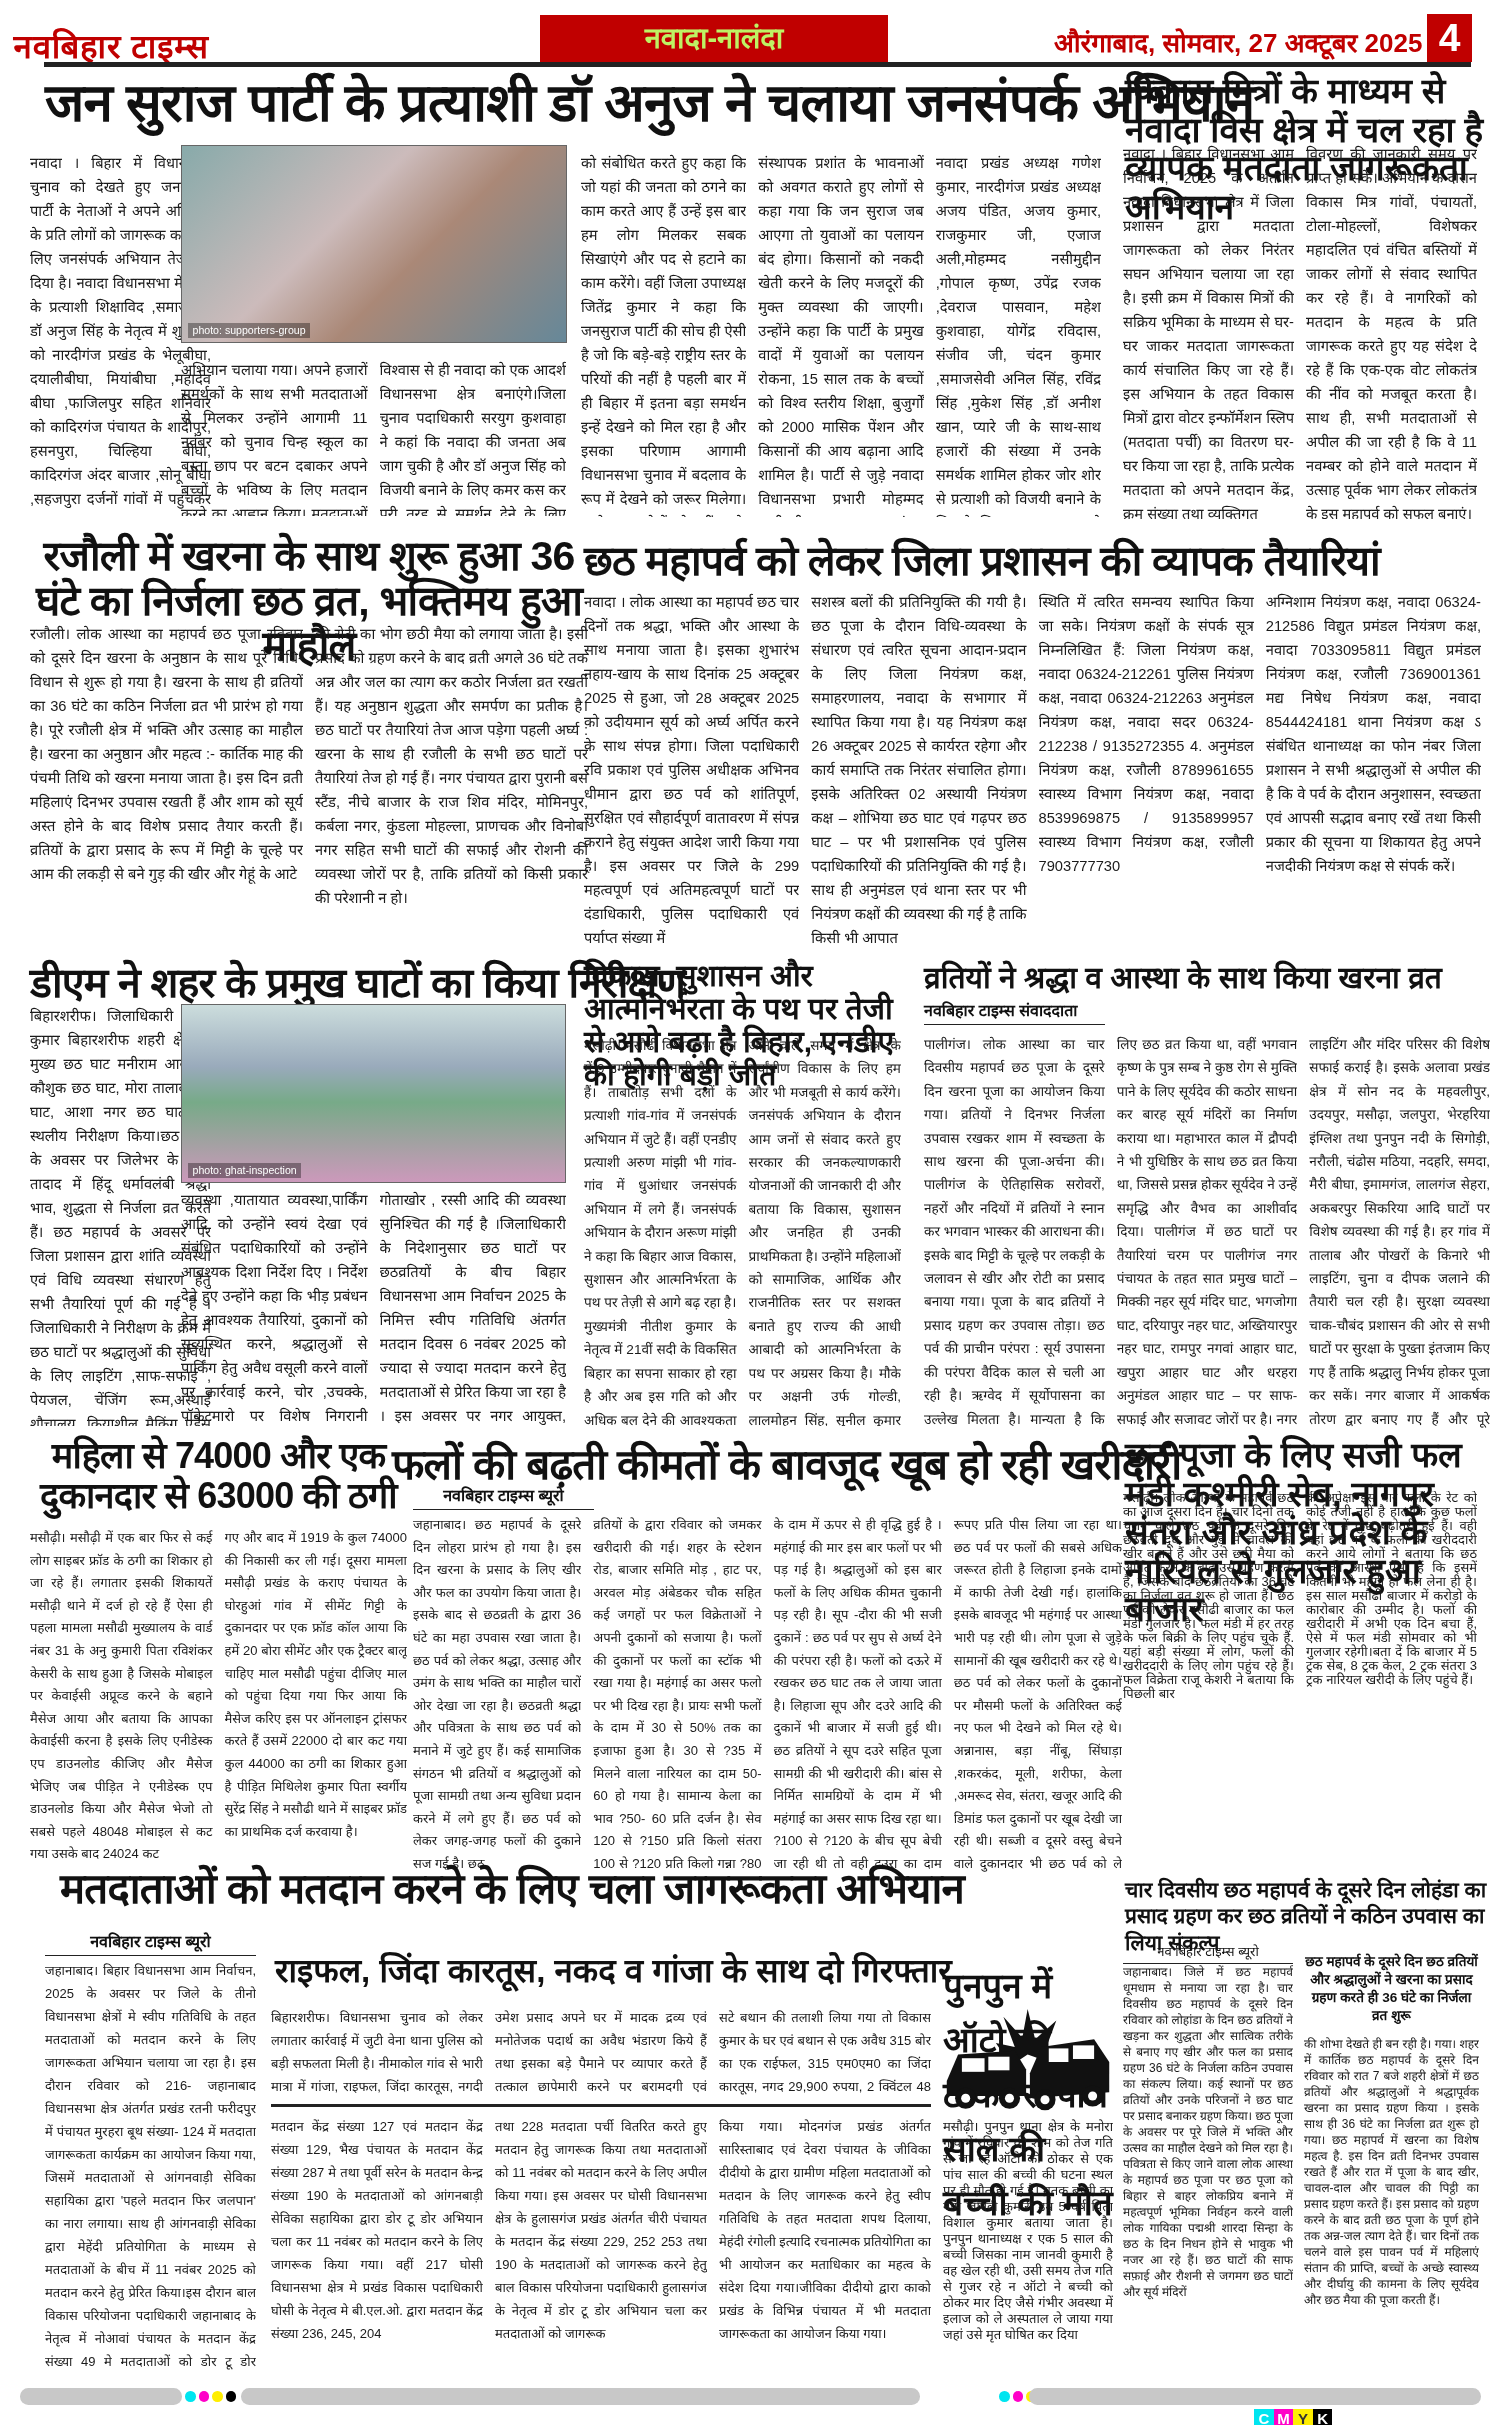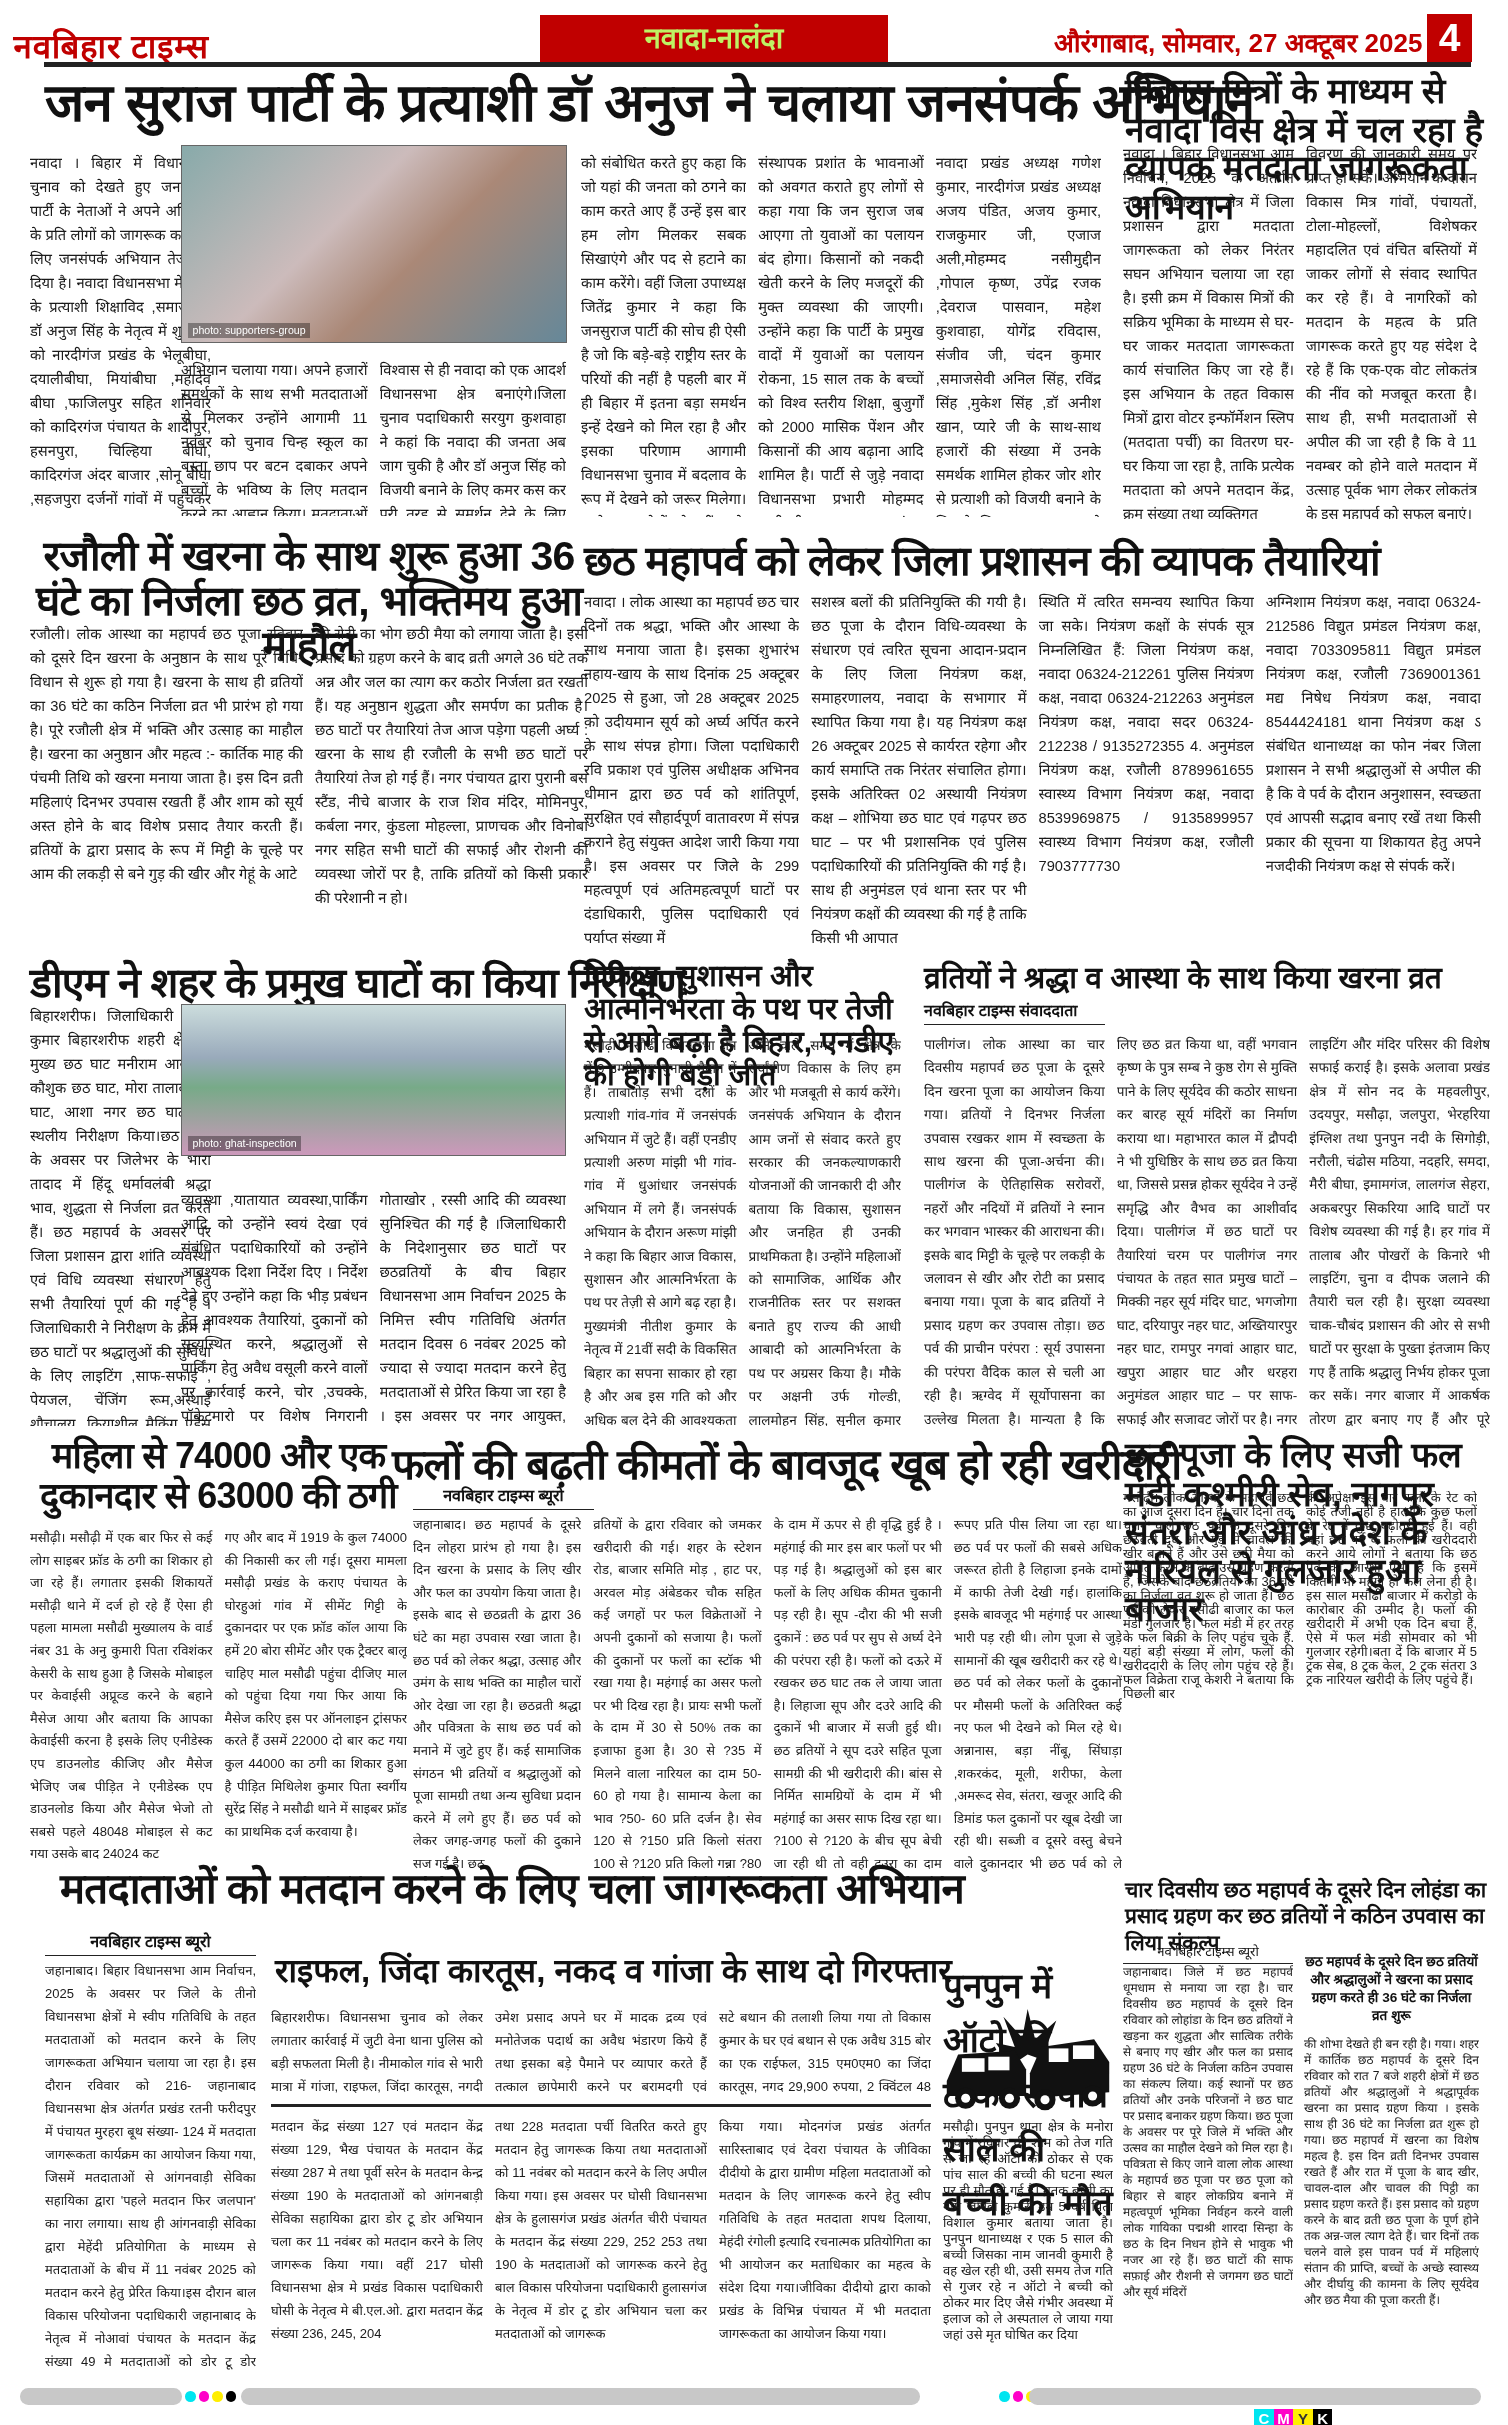--- a/index.html
+++ b/index.html
@@ -75,21 +75,21 @@
   <div class="col">नवादा । लोक आस्था का महापर्व छठ चार दिनों तक श्रद्धा, भक्ति और आस्था के साथ मनाया जाता है। इसका शुभारंभ नहाय-खाय के साथ दिनांक 25 अक्टूबर 2025 से हुआ, जो 28 अक्टूबर 2025 को उदीयमान सूर्य को अर्घ्य अर्पित करने के साथ संपन्न होगा। जिला पदाधिकारी रवि प्रकाश एवं पुलिस अधीक्षक अभिनव धीमान द्वारा छठ पर्व को शांतिपूर्ण, सुरक्षित एवं सौहार्दपूर्ण वातावरण में संपन्न कराने हेतु संयुक्त आदेश जारी किया गया है। इस अवसर पर जिले के 299 महत्वपूर्ण एवं अतिमहत्वपूर्ण घाटों पर दंडाधिकारी, पुलिस पदाधिकारी एवं पर्याप्त संख्या में</div>
   <div class="col">सशस्त्र बलों की प्रतिनियुक्ति की गयी है।छठ पूजा के दौरान विधि-व्यवस्था के संधारण एवं त्वरित सूचना आदान-प्रदान के लिए जिला नियंत्रण कक्ष, समाहरणालय, नवादा के सभागार में स्थापित किया गया है। यह नियंत्रण कक्ष 26 अक्टूबर 2025 से कार्यरत रहेगा और कार्य समाप्ति तक निरंतर संचालित होगा।इसके अतिरिक्त 02 अस्थायी नियंत्रण कक्ष – शोभिया छठ घाट एवं गढ़पर छठ घाट – पर भी प्रशासनिक एवं पुलिस पदाधिकारियों की प्रतिनियुक्ति की गई है। साथ ही अनुमंडल एवं थाना स्तर पर भी नियंत्रण कक्षों की व्यवस्था की गई है ताकि किसी भी आपात</div>
   <div class="col">स्थिति में त्वरित समन्वय स्थापित किया जा सके। नियंत्रण कक्षों के संपर्क सूत्र निम्नलिखित हैं: जिला नियंत्रण कक्ष, नवादा 06324-212261 पुलिस नियंत्रण कक्ष, नवादा 06324-212263 अनुमंडल नियंत्रण कक्ष, नवादा सदर 06324-212238 / 9135272355 4. अनुमंडल नियंत्रण कक्ष, रजौली 8789961655 स्वास्थ्य विभाग नियंत्रण कक्ष, नवादा 8539969875 / 9135899957 स्वास्थ्य विभाग नियंत्रण कक्ष, रजौली 7903777730</div>
   <div class="col">अग्निशाम नियंत्रण कक्ष, नवादा 06324-212586 विद्युत प्रमंडल नियंत्रण कक्ष, नवादा 7033095811 विद्युत प्रमंडल नियंत्रण कक्ष, रजौली 7369001361 मद्य निषेध नियंत्रण कक्ष, नवादा 8544424181 थाना नियंत्रण कक्ष ऽ संबंधित थानाध्यक्ष का फोन नंबर जिला प्रशासन ने सभी श्रद्धालुओं से अपील की है कि वे पर्व के दौरान अनुशासन, स्वच्छता एवं आपसी सद्भाव बनाए रखें तथा किसी प्रकार की सूचना या शिकायत हेतु अपने नजदीकी नियंत्रण कक्ष से संपर्क करें।</div>
 </div>
 
 <div class="abs hl hl-l" style="left:30px;top:961px;width:558px;white-space:nowrap">डीएम ने शहर के प्रमुख घाटों का किया निरीक्षण</div>
 <div class="abs" style="left:30px;top:1004px;width:181px;height:422px">
   <div class="col" style="height:100%">बिहारशरीफ। जिलाधिकारी कुंदन कुमार बिहारशरीफ शहरी क्षेत्र के मुख्य छठ घाट मनीराम आखाड़ा, कौशुक छठ घाट, मोरा तालाब छठ घाट, आशा नगर छठ घाट का स्थलीय निरीक्षण किया।छठ पूजा के अवसर पर जिलेभर के भारी तादाद में हिंदू धर्मावलंबी श्रद्धा भाव, शुद्धता से निर्जला व्रत करते हैं। छठ महापर्व के अवसर पर जिला प्रशासन द्वारा शांति व्यवस्था एवं विधि व्यवस्था संधारण हेतु सभी तैयारियां पूर्ण की गई है । जिलाधिकारी ने निरीक्षण के क्रम में छठ घाटों पर श्रद्धालुओं की सुविधा के लिए लाइटिंग ,साफ-सफाई , पेयजल, चेंजिंग रूम,अस्थाई शौचालय, क्रियाशील मैकिंग एड्रेस सिस्टम ,नियंत्रण कक्ष,एनडीआरफ ,वोट, गोताखोर की व्यवस्था, बैरिकेडिंग, साइनेज ,महिलाओं ,बच्चों की सुरक्षा</div>
 </div>
-<div class="abs photo" style="left:181px;top:1004px;width:385px;height:152px;background:linear-gradient(180deg,#cdd 0%,#9ab 35%,#7a8 55%,#c9b 100%)">
+<div class="abs photo" style="left:181px;top:1004px;width:385px;height:179px;background:linear-gradient(180deg,#cdd 0%,#9ab 35%,#7a8 55%,#c9b 100%)">
   <span class="ph-label">photo: ghat-inspection</span>
 </div>
 <div class="abs cols" style="left:181px;top:1188px;width:385px;height:241px">
   <div class="col">व्यवस्था ,यातायात व्यवस्था,पार्किंग आदि को उन्होंने स्वयं देखा एवं संबंधित पदाधिकारियों को उन्होंने आवश्यक दिशा निर्देश दिए । निर्देश देते हुए उन्होंने कहा कि भीड़ प्रबंधन हेतु आवश्यक तैयारियां, दुकानों को सुव्यस्थित करने, श्रद्धालुओं से पार्किंग हेतु अवैध वसूली करने वालों पर कार्रवाई करने, चोर ,उचक्के, पॉकेटमारो पर विशेष निगरानी बरतना सुनिश्चित करेंगे । छठ घाटों पर गहरे पानी से सुरक्षा हेतु वोट ,एनडीआरएफ,</div>
   <div class="col">गोताखोर , रस्सी आदि की व्यवस्था सुनिश्चित की गई है ।जिलाधिकारी के निदेशानुसार छठ घाटों पर छठव्रतियों के बीच बिहार विधानसभा आम निर्वाचन 2025 के निमित्त स्वीप गतिविधि अंतर्गत मतदान दिवस 6 नवंबर 2025 को ज्यादा से ज्यादा मतदान करने हेतु मतदाताओं से प्रेरित किया जा रहा है । इस अवसर पर नगर आयुक्त, कार्यपालक पदाधिकारी ,जिला जनसंपर्क पदाधिकारी सहित पूजा समिति के सदस्य आदि थ।</div>
 </div>
 
 <div class="abs hl hl-m" style="left:584px;top:959px;width:332px">विकास, सुशासन और आत्मनिर्भरता के पथ पर तेजी से आगे बढ़ा है बिहार, एनडीए की होगी बड़ी जीत</div>
 <div class="abs cols" style="left:584px;top:1034px;width:317px;height:392px">
   <div class="col" style="font-size:13.6px;line-height:23.4px">मसौढ़ी। मसौढी विधानसभा क्षेत्र में 9 उम्मीदवार चुनावी मैदान में हैं। ताबातोड़ सभी दलों के प्रत्याशी गांव-गांव में जनसंपर्क अभियान में जुटे हैं। वहीं एनडीए प्रत्याशी अरुण मांझी भी गांव-गांव में धुआंधार जनसंपर्क अभियान में लगे हैं। जनसंपर्क अभियान के दौरान अरूण मांझी ने कहा कि बिहार आज विकास, सुशासन और आत्मनिर्भरता के पथ पर तेज़ी से आगे बढ़ रहा है। मुख्यमंत्री नीतीश कुमार के नेतृत्व में 21वीं सदी के विकसित बिहार का सपना साकार हो रहा है और अब इस गति को और अधिक बल देने की आवश्यकता है। जनता ही हमारी शक्ति है। पिछले कार्यकाल में हमने विकास के जो कार्य किए, वे जनता के सहयोग से ही संभव हुए।</div>

